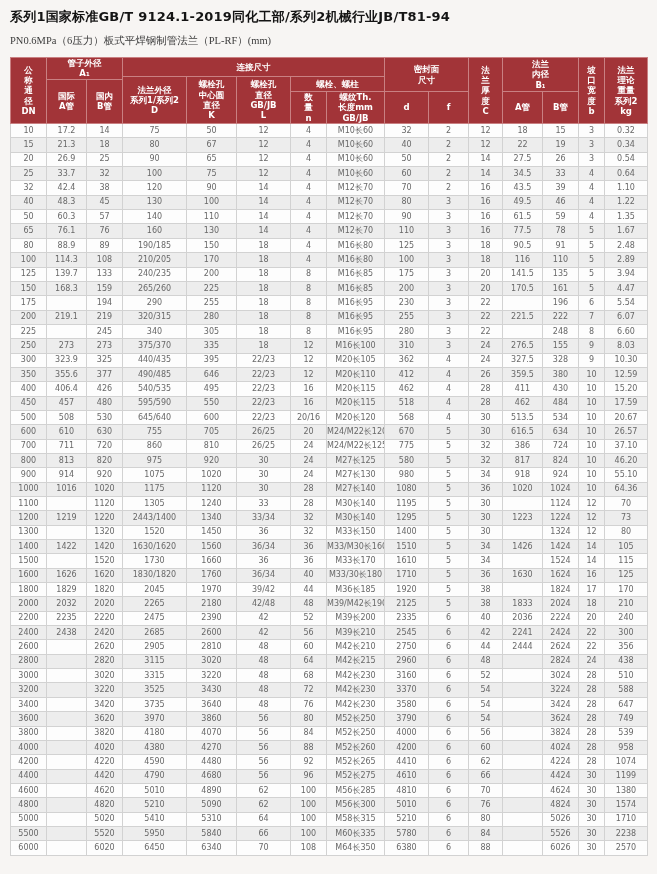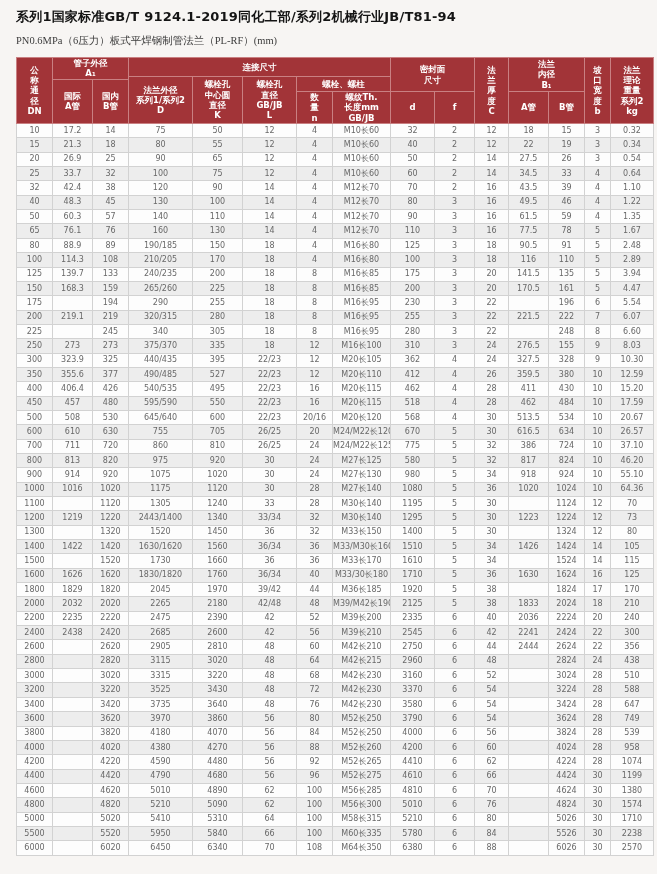--- a/index.html
+++ b/index.html
@@ -2,21 +2,21 @@
 <html><head>
 <meta charset="utf-8">
 <style>
   html,body{margin:0;padding:0;}
   body{
     width:657px;height:874px;
     background:#f7f5f3;
     font-family:"DejaVu Sans","Liberation Sans",sans-serif;
     -webkit-font-smoothing:antialiased;
   }
-  .page{padding:5px 10px 0 16px;border-radius:32px;}
+  .page{padding:5px 10px 0 10px;border-radius:32px;}
   .title{
     font-size:13px;font-weight:bold;color:#141414;
     letter-spacing:0.2px;padding-top:3px;white-space:nowrap;
   }
   .subtitle{
     font-size:10.5px;color:#3c3c3c;margin-top:8px;white-space:nowrap;font-family:Liberation Serif, serif;
   }
   table.flange{
     border-collapse:collapse;table-layout:fixed;
     width:637px;margin-top:9px;
@@ -149,21 +149,21 @@
           <td>18</td>
           <td>15</td>
           <td>3</td>
           <td>0.32</td>
         </tr>
         <tr>
           <td>15</td>
           <td>21.3</td>
           <td>18</td>
           <td>80</td>
-          <td>55</td>
+          <td>67</td>
           <td>12</td>
           <td>4</td>
           <td>M10长60</td>
           <td>40</td>
           <td>2</td>
           <td>12</td>
           <td>22</td>
           <td>19</td>
           <td>3</td>
           <td>0.34</td>
@@ -421,21 +421,21 @@
           <td>327.5</td>
           <td>328</td>
           <td>9</td>
           <td>10.30</td>
         </tr>
         <tr>
           <td>350</td>
           <td>355.6</td>
           <td>377</td>
           <td>490/485</td>
-          <td>527</td>
+          <td>646</td>
           <td>22/23</td>
           <td>12</td>
           <td>M20长110</td>
           <td>412</td>
           <td>4</td>
           <td>26</td>
           <td>359.5</td>
           <td>380</td>
           <td>10</td>
           <td>12.59</td>

